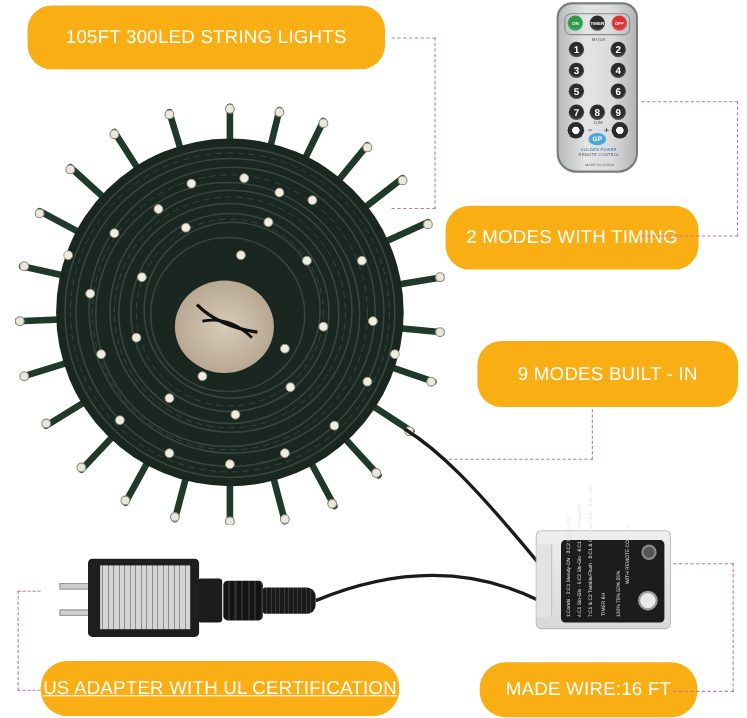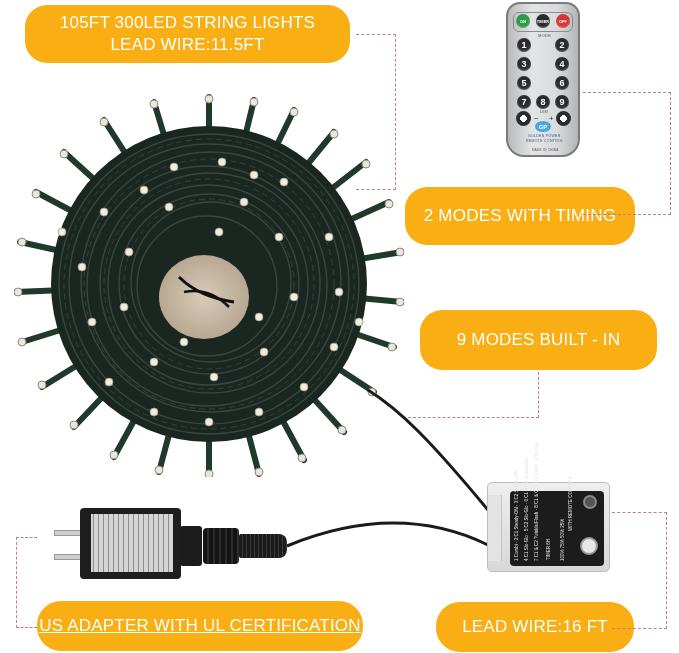--- a/index.html
+++ b/index.html
@@ -209,37 +209,36 @@
       <circle cx="205" cy="140" r="4"></circle>
       <circle cx="170" cy="250" r="4"></circle>
       <circle cx="245" cy="225" r="4"></circle>
     <circle cx="48" cy="140" r="4"></circle>
       <circle cx="345" cy="230" r="4"></circle>
   </g>
 </svg>
 
 <div class="banner" style="left:25px; top:5px; width:325px; height:58px;">
   <span>105FT  300LED STRING LIGHTS</span>
-  <span>LEAD WIRE:11.5FT</span>
 </div>
 
 <div class="banner" style="left:405px; top:187px; width:230px; height:58px;">
   <span>2 MODES WITH TIMING</span>
 </div>
 
-<div class="banner" style="left:420px; top:310px; width:237px; height:60px;">
+<div class="banner" style="left:434px; top:310px; width:237px; height:60px;">
   <span>9 MODES BUILT - IN</span>
 </div>
 
 <div class="banner" style="left:37px; top:601px; width:326px; height:50px; border-radius:24px;text-decoration:underline;">
   <span>US ADAPTER WITH UL CERTIFICATION</span>
 </div>
 
 <div class="banner" style="left:436px; top:602px; width:198px; height:50px; border-radius:24px;">
-  <span>LEAD WIRE:16 FT</span>
+  <span>MADE WIRE:16 FT</span>
 </div>
 
 <div class="dash" style="left:356px; top:34px; width:40px; height:156px; border-top-width:1px; border-right-width:1px; border-bottom-width:1px;"></div>
 <div class="dash" style="left:583px; top:92px; width:88px; height:123px; border-top-width:1px; border-right-width:1px; border-bottom-width:1px;"></div>
 <div class="dash" style="left:408px; top:372px; width:131px; height:46px; border-right-width:1px; border-bottom-width:1px;"></div>
 <div class="dash" style="left:612px; top:512px; width:55px; height:117px; border-top-width:1px; border-right-width:1px; border-bottom-width:1px;"></div>
 <div class="dash" style="left:16px; top:537px; width:21px; height:91px; border-top-width:1px; border-left-width:1px; border-bottom-width:1px;"></div>
 
 <svg style="position:absolute; left:0; top:0; width:679px; height:653px;" viewBox="0 0 679 653">
   <path d="M368 390 C 400 410, 430 440, 488 510" stroke="#1b1b1b" stroke-width="3" fill="none"></path>

